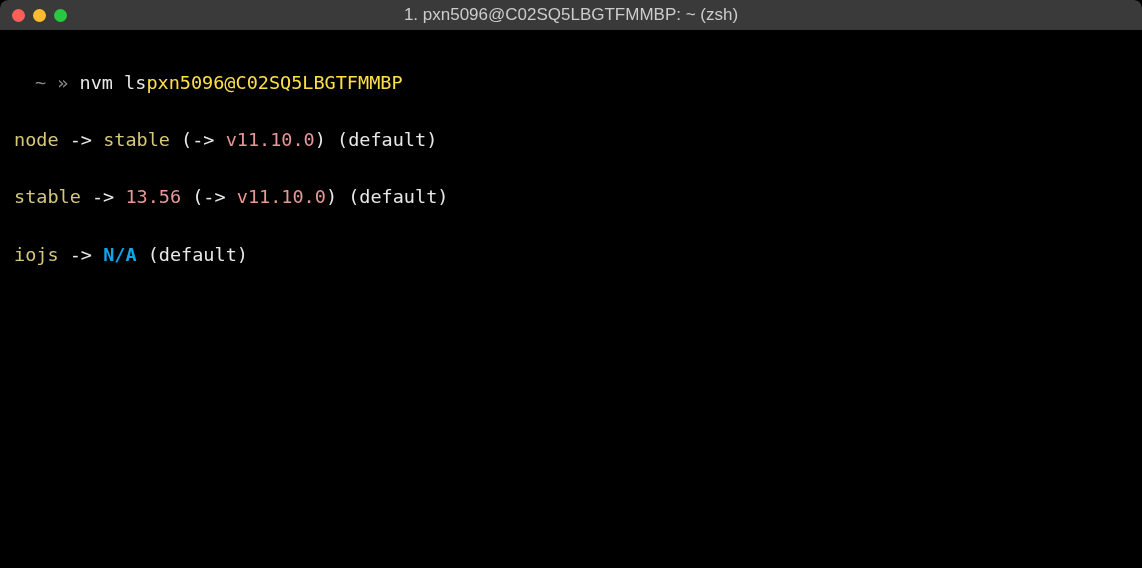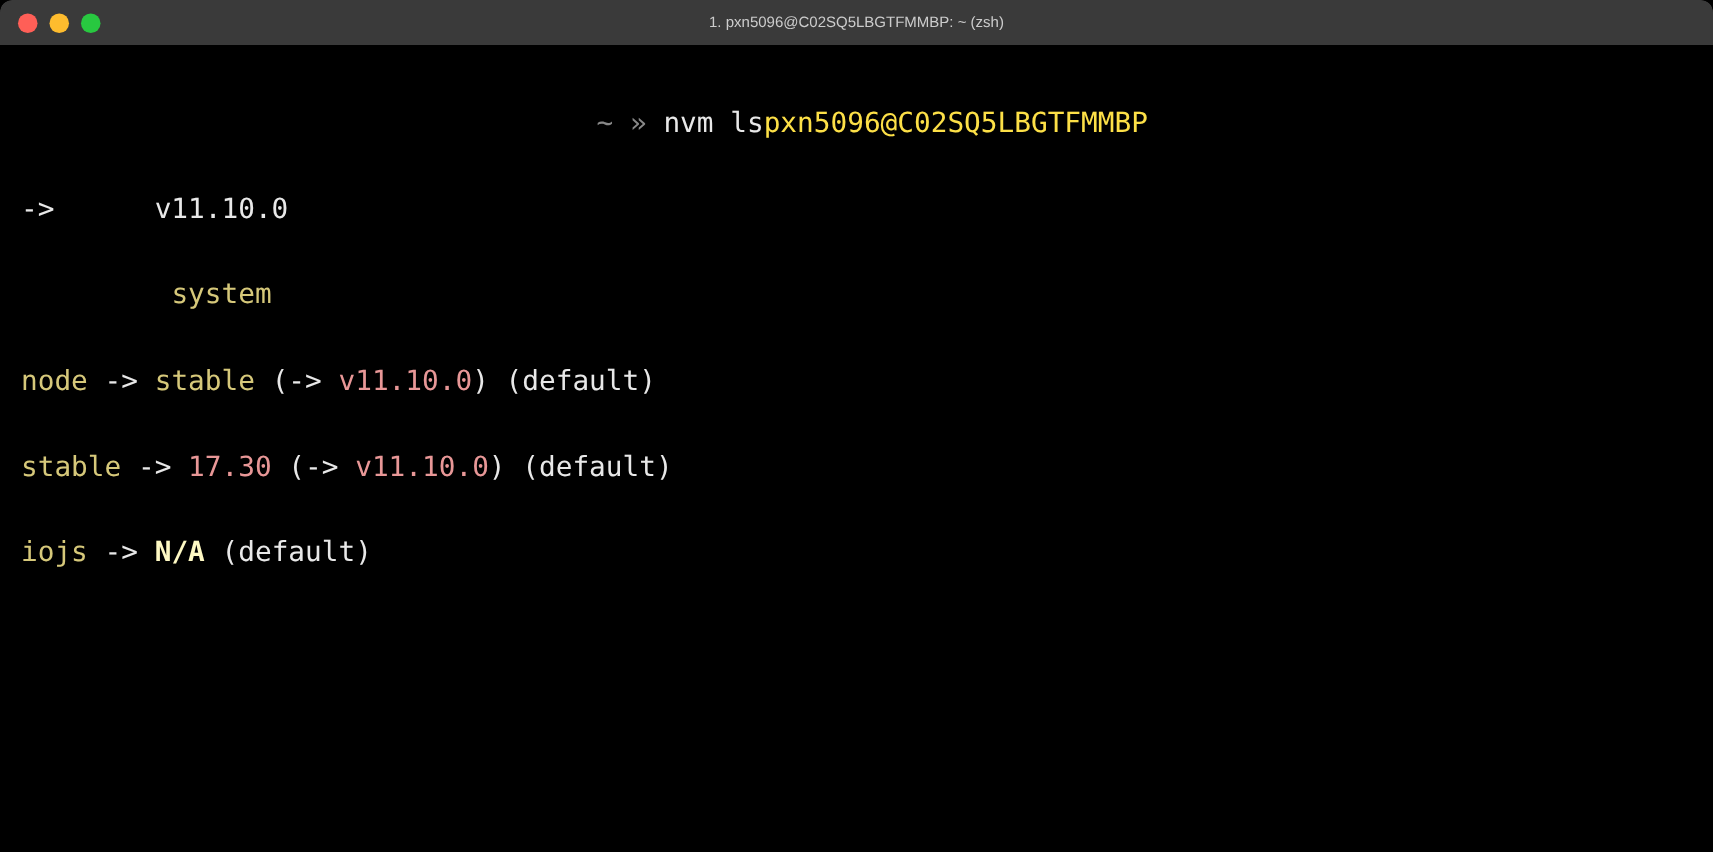--- a/index.html
+++ b/index.html
@@ -40,63 +40,61 @@
     .light {
       width: 13px;
       height: 13px;
       border-radius: 50%;
     }
     .light.red { background: #ff5f57; }
     .light.yellow { background: #febc2e; }
     .light.green { background: #28c840; }
     .title {
       color: #ccc;
-      font-size: 10px;
+      font-size: 17px;
       text-align: center;
       width: 100%;
       font-family: -apple-system, "Helvetica Neue", sans-serif;
     }
     .terminal-body {
       padding: 10px 14px;
       font-size: 18.5px;
       line-height: 1.55;
       color: #d0d0d0;
       white-space: pre;
       position: relative;
     }
     .prompt-row {
       display: flex;
-      justify-content: center;
+      justify-content: flex-start;
       margin-left: 21px;
     }
     .dim { color: #888; }
     .white { color: #e8e8e8; }
     .yellow { color: #d6c87a; }
     .salmon { color: #e89797; }
-    .red { color: #fef9c3; font-weight: bold; }
+    .red { color: #0ea5e9; font-weight: bold; }
     .host { color: #fde047; }
   </style>
 </head>
 <body>
 
 <div class="window">
   <div class="titlebar">
     <div class="traffic-lights">
       <div class="light red"></div>
       <div class="light yellow"></div>
       <div class="light green"></div>
     </div>
     <div class="title">1. pxn5096@C02SQ5LBGTFMMBP: ~ (zsh)</div>
   </div>
   <div class="terminal-body">
 <div class="prompt-row"><span><span class="dim">~ » </span><span class="white">nvm ls</span></span><span class="host">pxn5096@C02SQ5LBGTFMMBP</span></div>
-<div><span class="white">-&gt;</span>      <span class="white">v11.10.0</span></div>
-<div>         <span class="yellow">system</span></div>
 <div><span class="yellow">node</span><span class="white"> -&gt; </span><span class="yellow">stable</span><span class="white"> (-&gt; </span><span class="salmon">v11.10.0</span><span class="white">)</span><span class="white"> (default)</span></div>
-<div><span class="yellow">stable</span><span class="white"> -&gt; </span><span class="salmon">17.30</span><span class="white"> (-&gt; </span><span class="salmon">v11.10.0</span><span class="white">)</span><span class="white"> (default)</span></div>
+<div><span class="yellow">stable</span><span class="white"> -&gt; </span><span class="salmon">13.56</span><span class="white"> (-&gt; </span><span class="salmon">v11.10.0</span><span class="white">)</span><span class="white"> (default)</span></div>
 <div><span class="yellow">iojs</span><span class="white"> -&gt; </span><span class="red">N/A</span><span class="white"> (default)</span></div>
 
 
 
 
 
 
   </div>
 </div>
 

